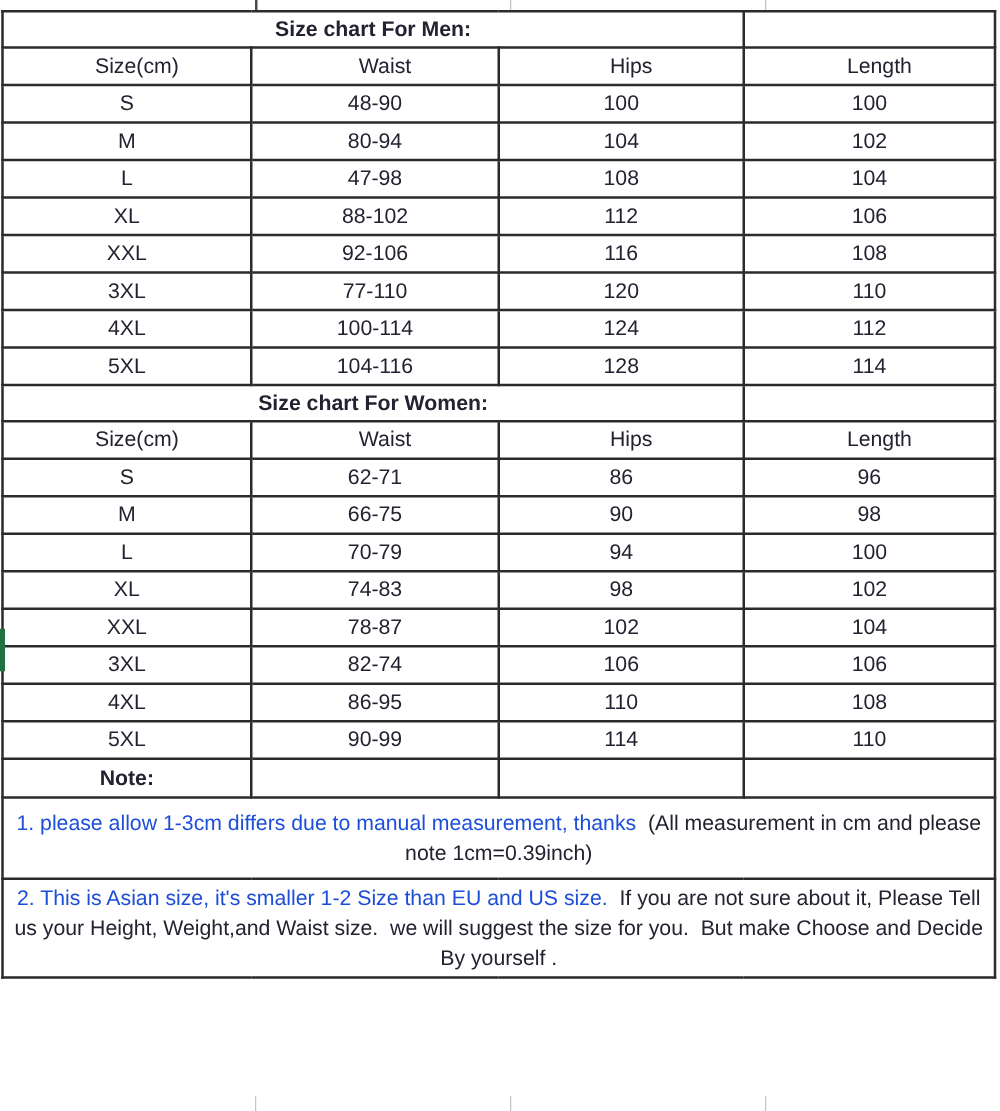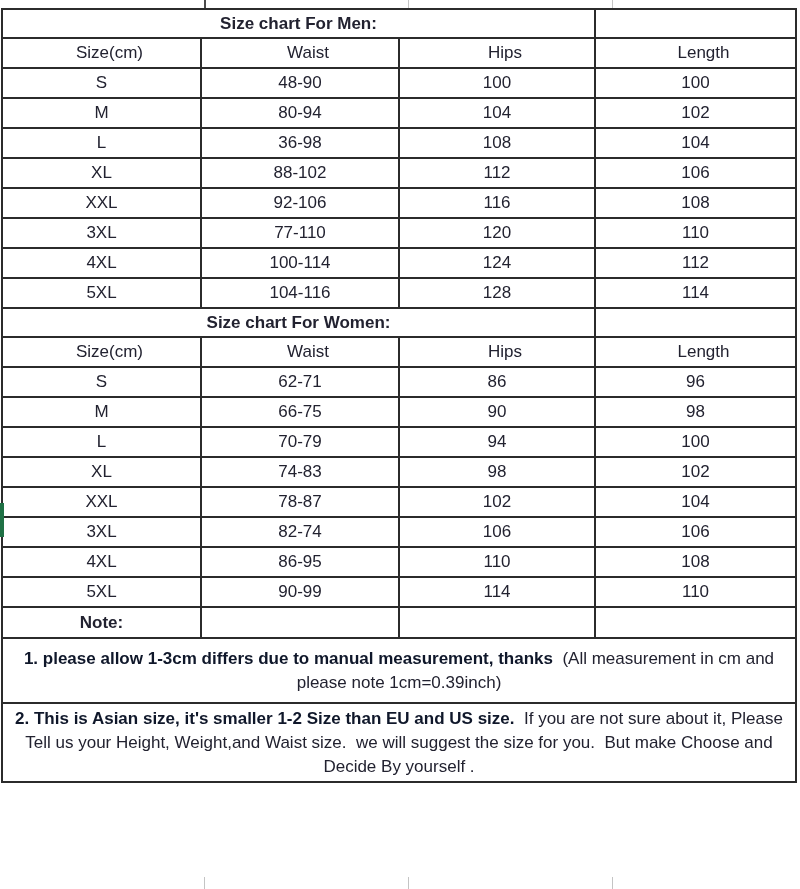--- a/index.html
+++ b/index.html
@@ -45,21 +45,21 @@
   tr.note-label-row td{height:29px;}
   td.note{
     text-align:left;
     vertical-align:top;
     padding:5px 8px 0 7px;
     font-size:16px;
     line-height:24px;
     color:#232336;
     white-space:pre-wrap;
   }
-  td.note .b{font-weight:bold;color:#0f172a;margin-top:24px;}
+  td.note .b{font-weight:normal;color:#1d4ed8;margin-top:24px;}
   td.note1{height:63px;}
   td.note2{height:77px;}
   td.note3{height:57px;color:#41414e;font-size:15.5px;}
 
   
   .green-marker{position:absolute;background:#1f7145;}
 </style>
 </head>
 <body>
 
@@ -95,21 +95,21 @@
       <td>100</td>
     </tr>
     <tr class="data-row">
       <td>M</td>
       <td>80-94</td>
       <td>104</td>
       <td>102</td>
     </tr>
     <tr class="data-row">
       <td>L</td>
-      <td>36-98</td>
+      <td>47-98</td>
       <td>108</td>
       <td>104</td>
     </tr>
     <tr class="data-row">
       <td>XL</td>
       <td>88-102</td>
       <td>112</td>
       <td>106</td>
     </tr>
     <tr class="data-row">

